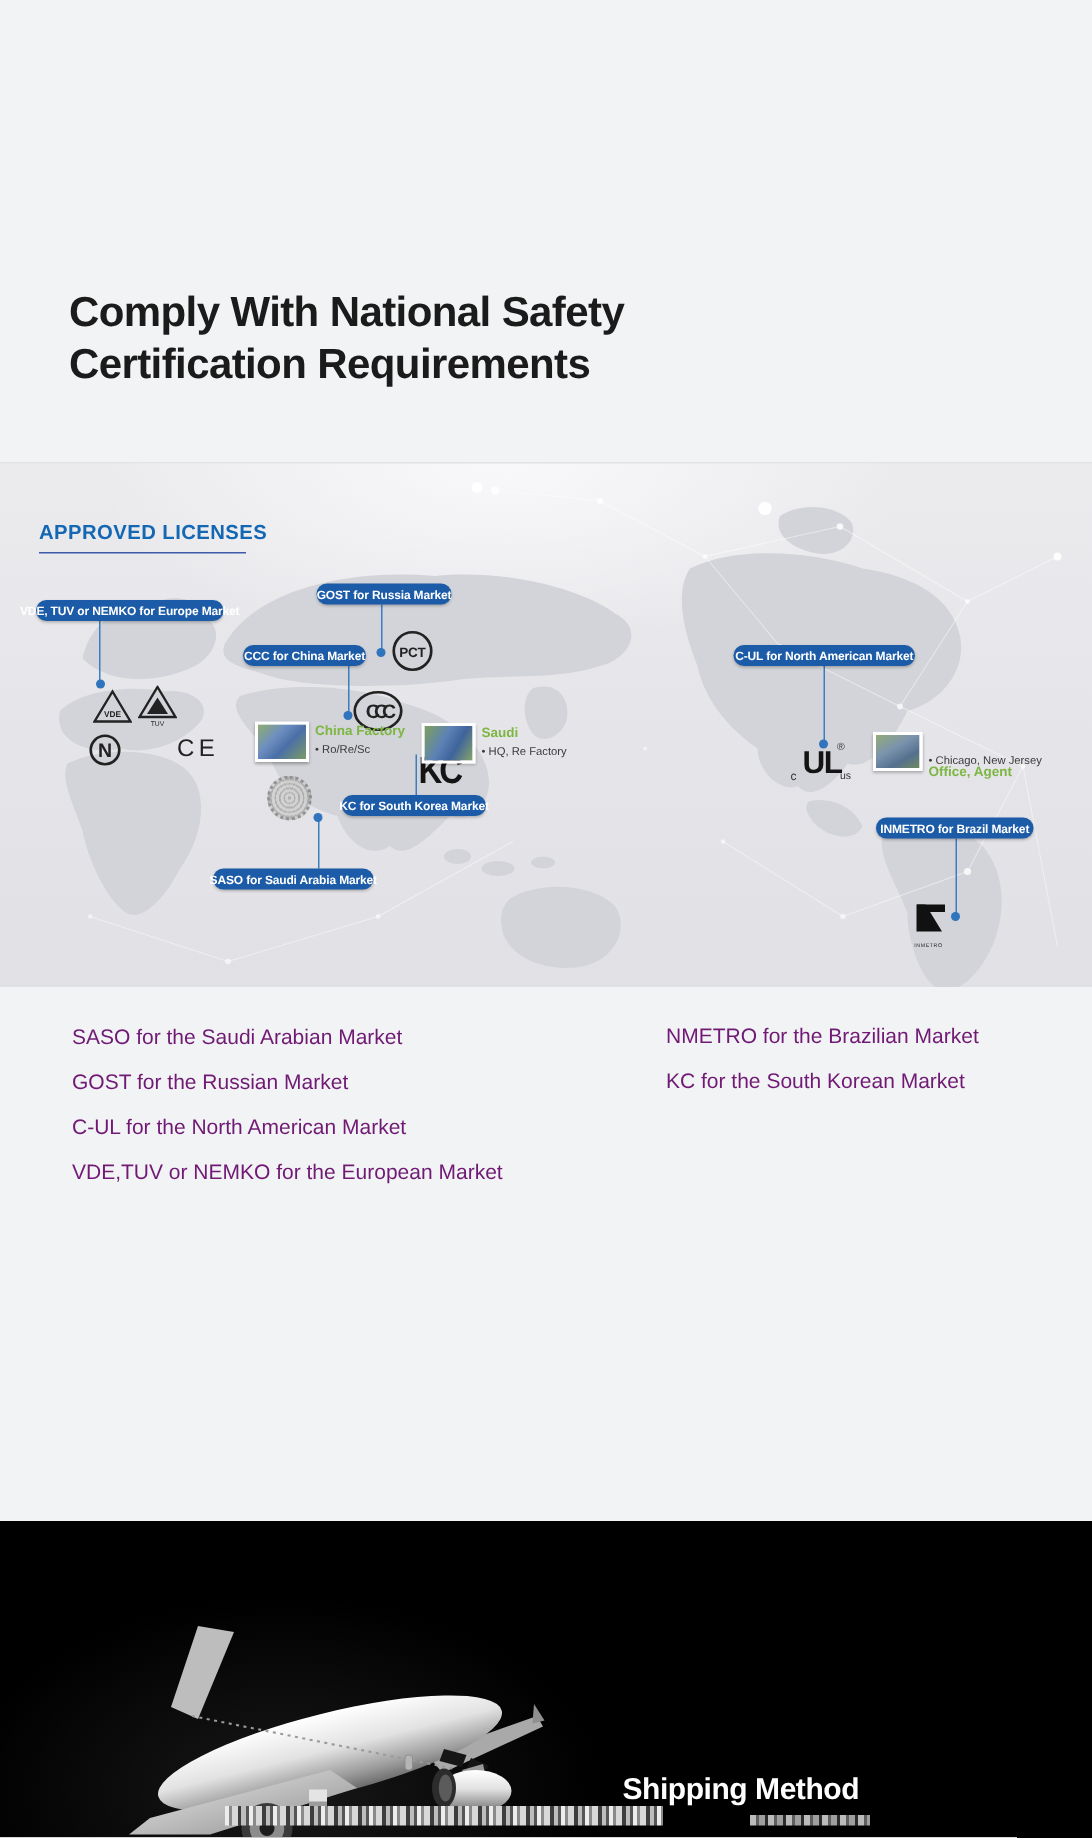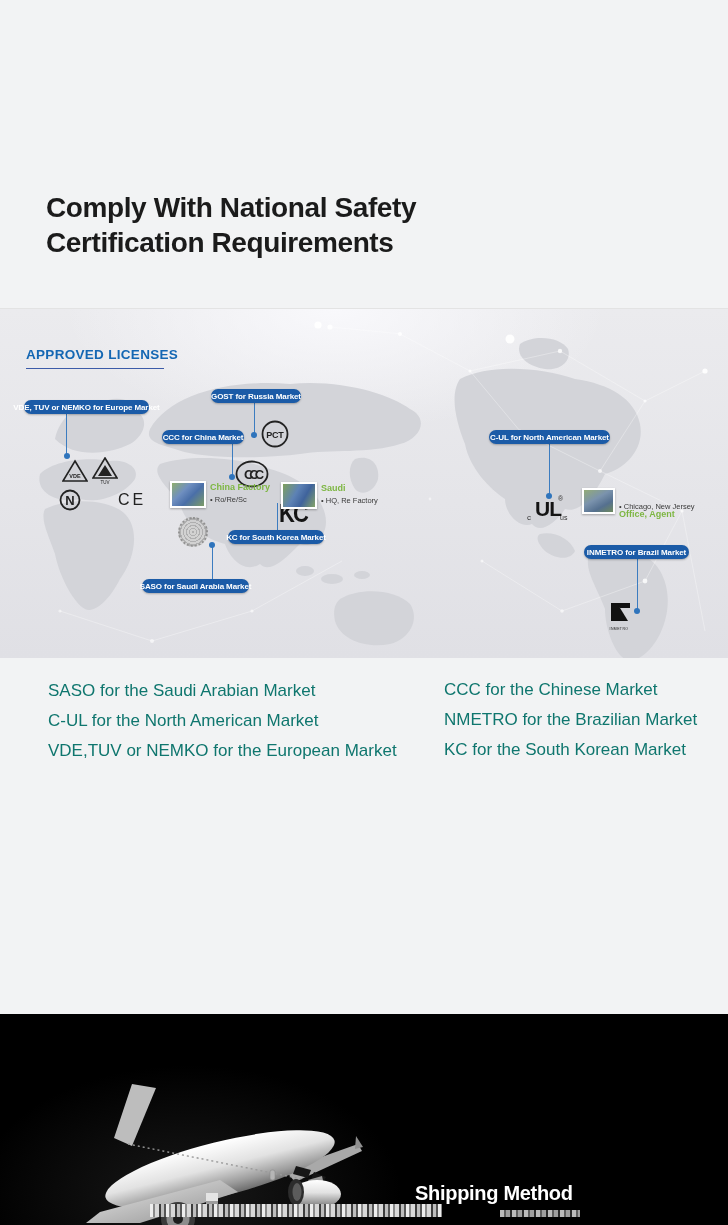--- a/index.html
+++ b/index.html
@@ -85,21 +85,21 @@
   .site-detail { position:absolute; font-size:7.5px; color:#3a3a3a; white-space:nowrap; }
   .sd-china  { left:210px; top:186px; }
   .sd-korea  { left:321px; top:187px; }
   .sd-office { left:619px; top:193px; }
 
   
   .sec-list { position:absolute; left:0; top:658px; width:728px; height:356px; background:#f2f3f4; }
   .list-col { position:absolute; top:18px; }
   .list-col-left  { left:48px; }
   .list-col-right { left:444px; top:17px; }
-  .list-item { height:30px; display:flex; align-items:center; font-size:17px; color:#0f766e; }
+  .list-item { height:30px; display:flex; align-items:center; font-size:14px; color:#701a75; }
 
   
   .sec-black { position:absolute; left:0; top:1014px; width:728px; height:211px; background:#000;
                overflow:hidden; }
   .sec-black::before { content:""; position:absolute; left:0; top:40px; width:420px; height:200px;
                background:radial-gradient(ellipse at 45% 70%, rgba(70,70,70,0.35) 0%, rgba(0,0,0,0) 65%); }
   .shipping-title { position:absolute; left:415px; top:168px; font-size:20px; font-weight:bold;
                     color:#fff; letter-spacing:-0.3px; }
   .plane-wrap { position:absolute; left:70px; top:70px; width:300px; height:141px; }
   .strip { position:absolute; left:150px; top:190px; width:292px; height:13px;
@@ -251,25 +251,25 @@
     <div class="site-detail sd-korea">• HQ, Re Factory</div>
 
     <div class="site-photo ph-office"></div>
     <div class="site-name sn-office">Office, Agent</div>
     <div class="site-detail sd-office">• Chicago, New Jersey</div>
   </div>
 
   <div class="sec-list">
     <div class="list-col list-col-left">
       <div class="list-item">SASO for the Saudi Arabian Market</div>
+      <div class="list-item">GOST for the Russian Market</div>
       <div class="list-item">C-UL for the North American Market</div>
       <div class="list-item">VDE,TUV or NEMKO for the European Market</div>
     </div>
     <div class="list-col list-col-right">
-      <div class="list-item">CCC for the Chinese Market</div>
       <div class="list-item">NMETRO for the Brazilian Market</div>
       <div class="list-item">KC for the South Korean Market</div>
     </div>
   </div>
 
   <div class="sec-black">
     <div class="plane-wrap">
       <svg width="300" height="141" viewBox="0 0 300 141">
         <defs>
           <linearGradient id="fus" x1="0" y1="0" x2="0" y2="1">

